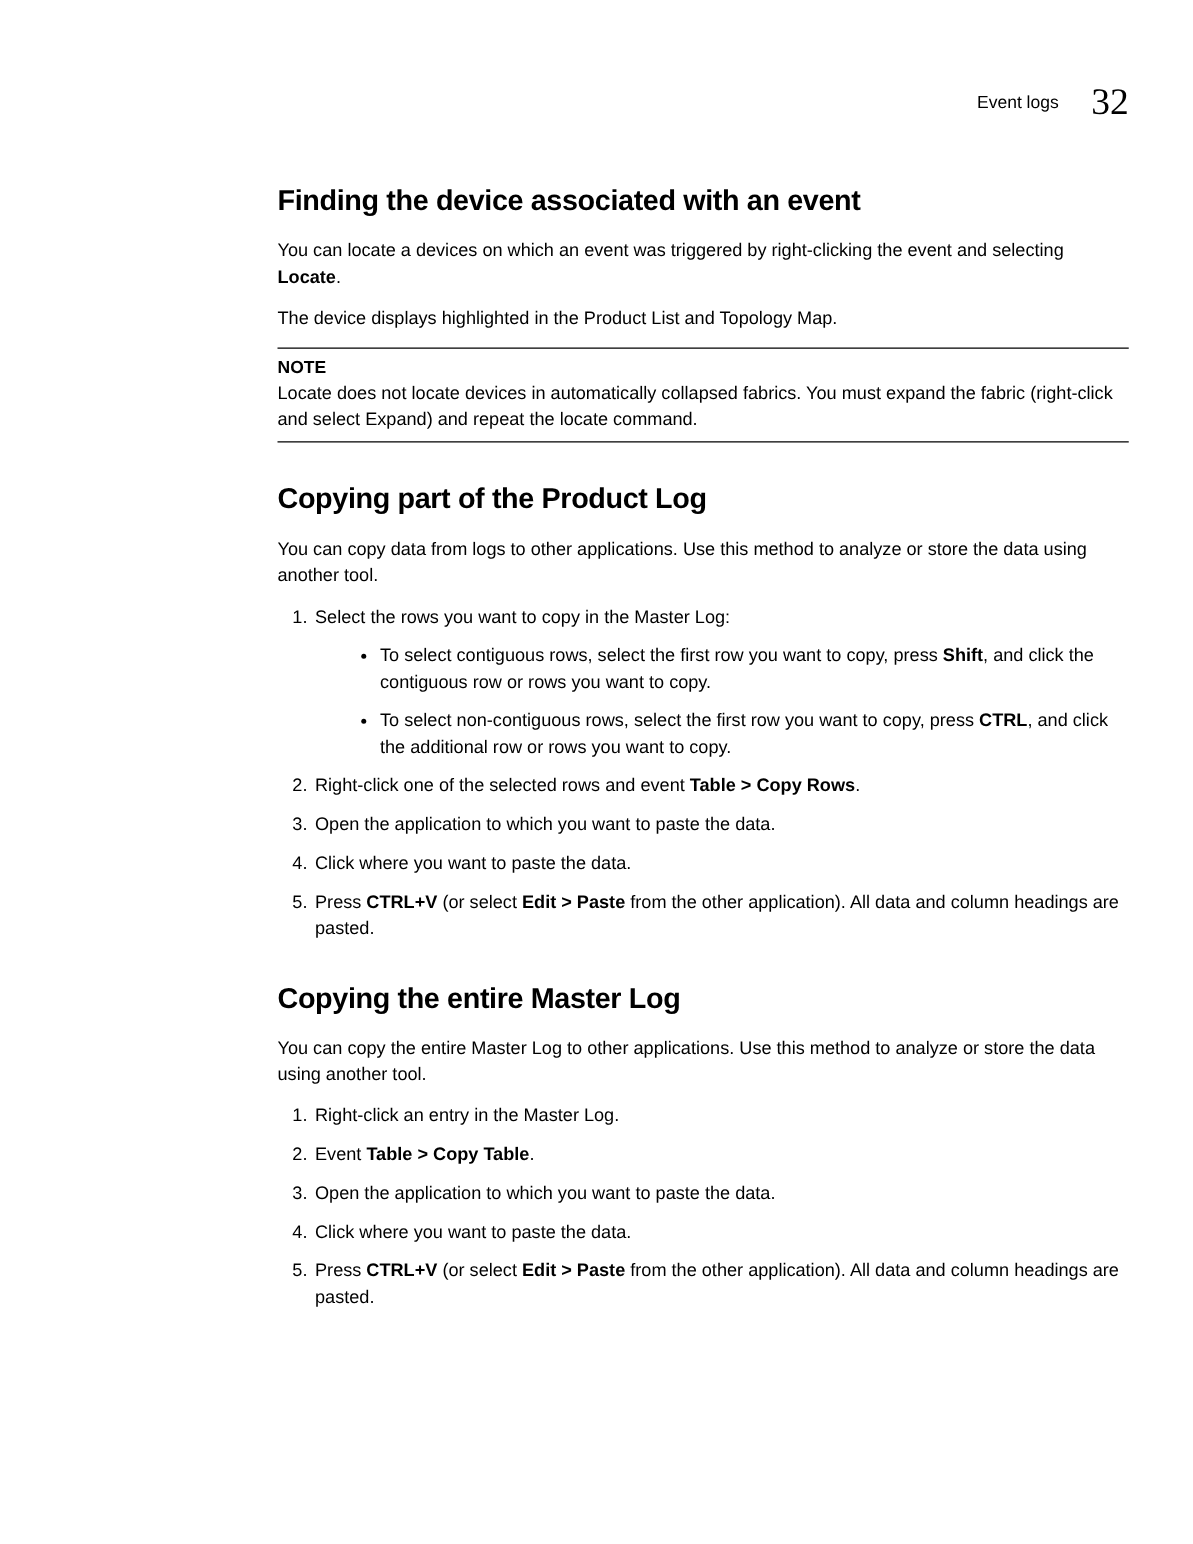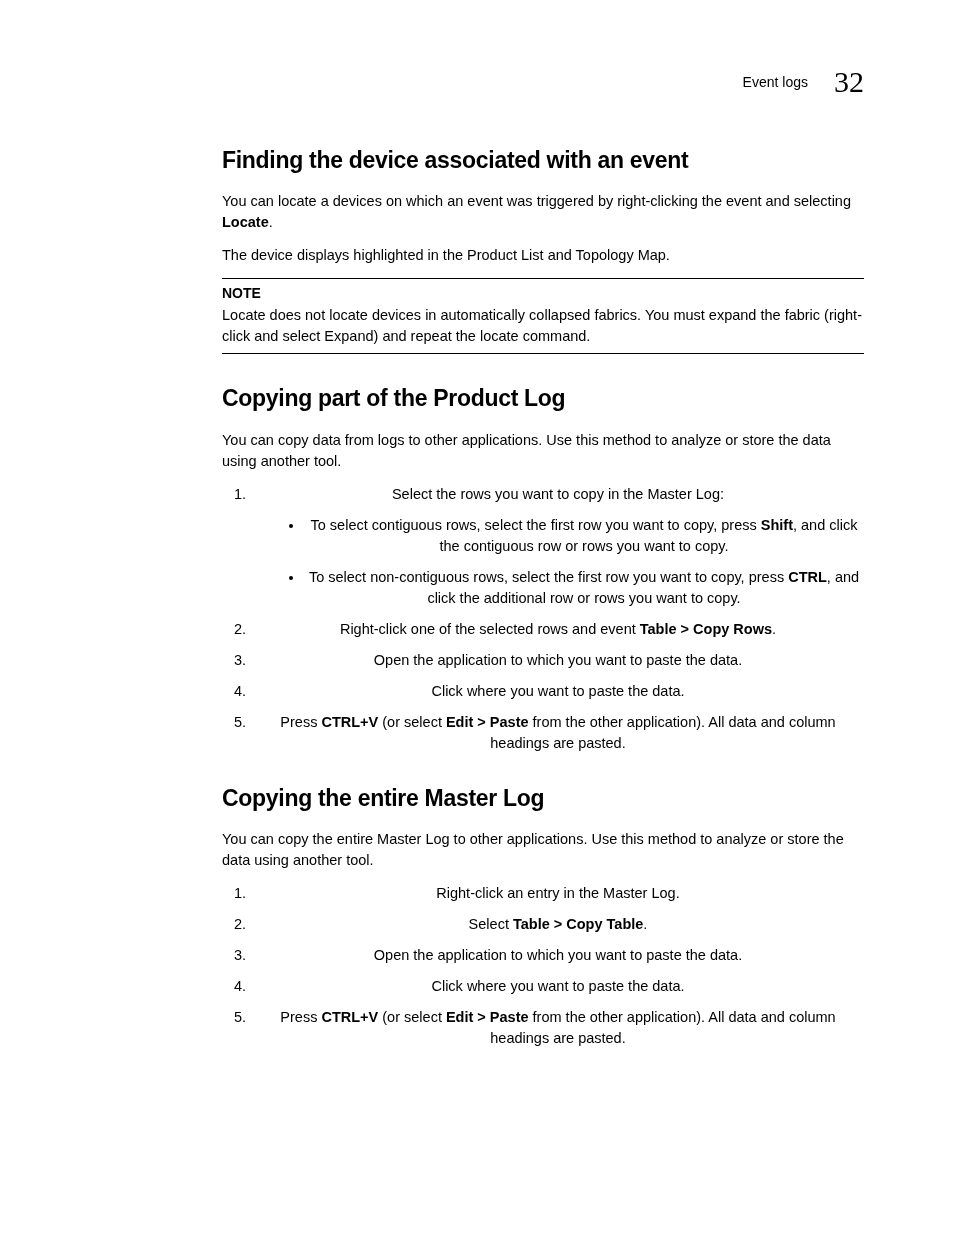--- a/index.html
+++ b/index.html
@@ -8,21 +8,21 @@
     background: #fff;
     font-family: Arial, Helvetica, sans-serif;
     color: #000;
     font-size: 14.5px;
     line-height: 1.45;
   }
   .page {
     width: 954px;
     height: 1235px;
     box-sizing: border-box;
-    padding: 60px 90px 60px 222px;
+    padding: 60px 51px 60px 222px;
     position: relative;
   }
   .running-head {
     text-align: right;
     margin-bottom: 40px;
   }
   .running-head .rh-text {
     font-size: 14px;
     vertical-align: middle;
   }
@@ -55,21 +55,20 @@
     font-size: 14px;
     margin-bottom: 2px;
   }
   ol {
     margin: 8px 0 14px 0;
     padding-left: 28px;
   }
   ol > li {
     margin-bottom: 10px;
     padding-left: 2px;
-    text-align: center;
   }
   ul.bullets {
     list-style: disc;
     margin: 10px 0 10px 28px;
     padding-left: 24px;
   }
   ul.bullets > li {
     margin-bottom: 10px;
   }
   .mixed span { display: inline; }
@@ -116,21 +115,21 @@
     <li class="mixed">
       <span>Press </span><span class="bold">CTRL+V</span><span> (or select </span><span class="bold">Edit &gt; Paste</span><span> from the other application). All data and column headings are pasted.</span>
     </li>
   </ol>
 
   <h2 class="section">Copying the entire Master Log</h2>
   <p>You can copy the entire Master Log to other applications. Use this method to analyze or store the data using another tool.</p>
   <ol>
     <li>Right-click an entry in the Master Log.</li>
     <li class="mixed">
-      <span>Select </span><span class="bold">Table &gt; Copy Table</span><span>.</span>
+      <span>Event </span><span class="bold">Table &gt; Copy Table</span><span>.</span>
     </li>
     <li>Open the application to which you want to paste the data.</li>
     <li>Click where you want to paste the data.</li>
     <li class="mixed">
       <span>Press </span><span class="bold">CTRL+V</span><span> (or select </span><span class="bold">Edit &gt; Paste</span><span> from the other application). All data and column headings are pasted.</span>
     </li>
   </ol>
 
 </div>
 

